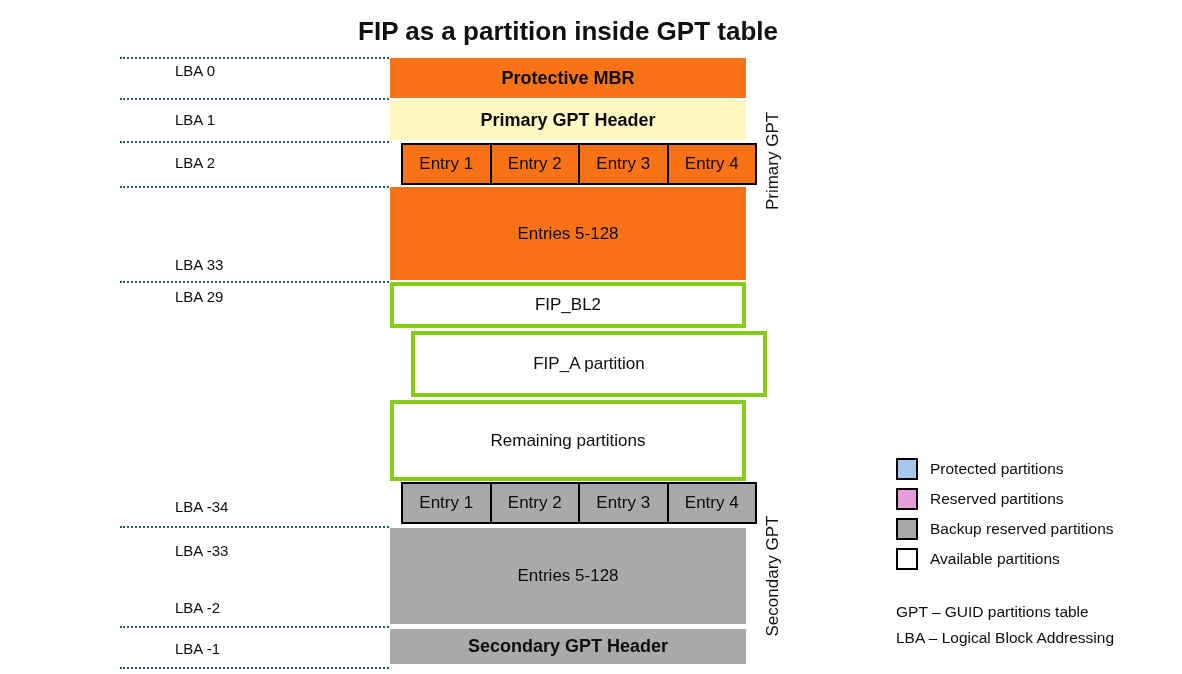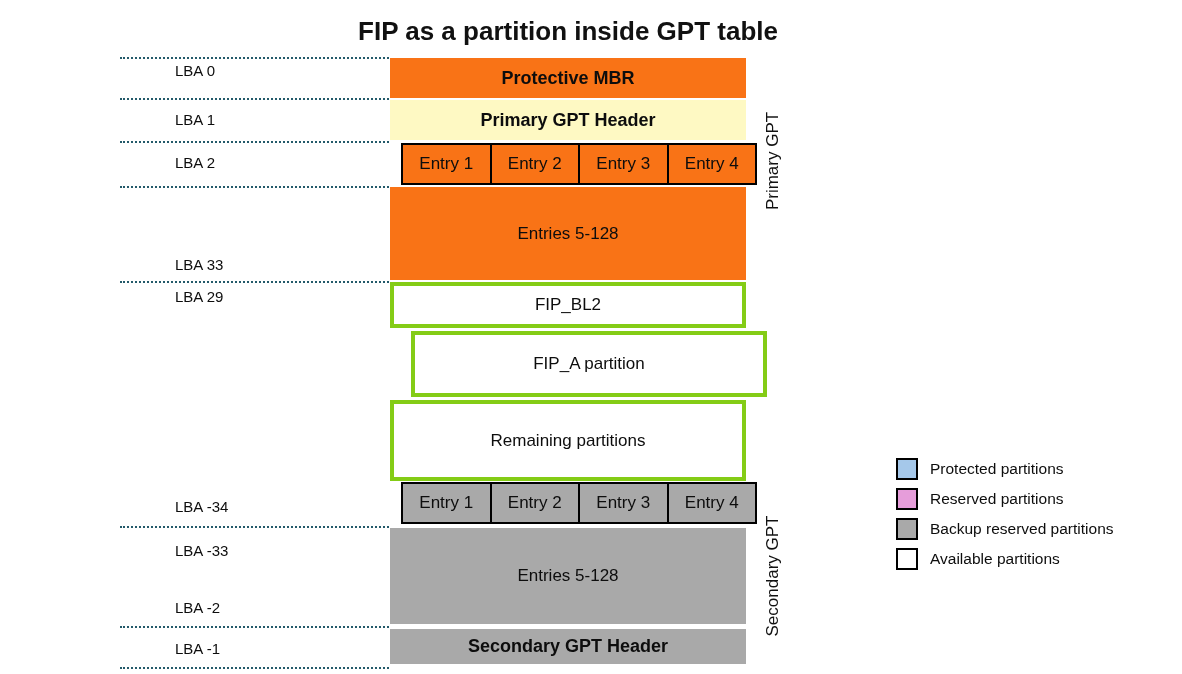--- a/index.html
+++ b/index.html
@@ -144,14 +144,18 @@
     <div class="legend-row">
       <span class="swatch sw-gray"></span>
       <span class="lg-label">Backup reserved partitions</span>
     </div>
     <div class="legend-row">
       <span class="swatch sw-white"></span>
       <span class="lg-label">Available partitions</span>
     </div>
   </div>
 
+  <div class="footnotes">
+    <div>GPT – GUID partitions table</div>
+    <div>LBA – Logical Block Addressing</div>
+  </div>
 
 </div>
 
 </body></html>

